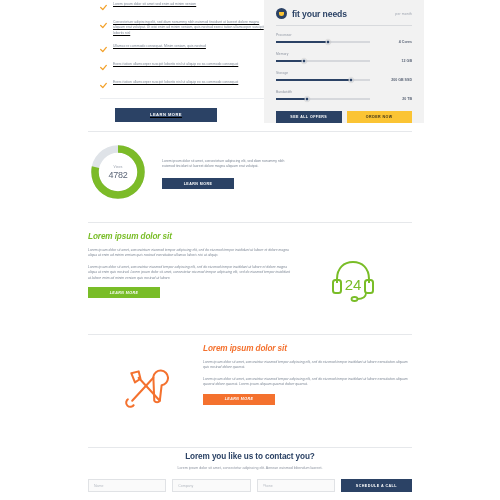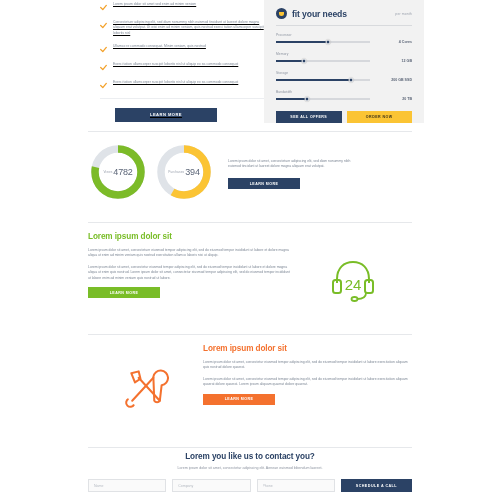--- a/index.html
+++ b/index.html
@@ -97,36 +97,36 @@
 
   
   .stats-section {
     position: absolute; left: 88px; top: 136px; width: 324px; height: 72px;
     display: flex; align-items: center;
   }
   .donuts { display: flex; gap: 6px; }
   .donut { position: relative; width: 60px; height: 60px; }
   .donut svg { display:block; transform: rotate(-90deg); }
   .donut-center {
-    position: absolute; inset: 0; display: flex; flex-direction: row;
+    position: absolute; inset: 0; display: flex; flex-direction: column;
     align-items: center; justify-content: center; gap: 1px;
   }
   .donut-label { font-size: 3.2px; color: #9aa1ad; letter-spacing:.1px; }
   .donut-value { font-size: 9px; color: #5b6577; letter-spacing:-.2px; }
   .stats-text { margin-left: 14px; width: 130px; padding-top: 4px; }
   .stats-text p { font-size: 3.4px; color: #7d8795; line-height:1.6; }
   .stats-btn { width: 72px; height: 11px; font-size: 3.6px; margin-top: 9px; }
 
   
   .hr { position:absolute; left:88px; width:324px; height:1px; background:#e6e8eb; }
 
   
   .sec { position: absolute; left: 88px; width: 324px; display:flex; }
   .sec-green { top: 232px; height: 96px; }
-  .sec-body { width: 205px; }
+  .sec-body { width: 205px; font-style: italic; }
   .sec-title { font-size: 8.2px; font-weight: bold; margin-bottom: 7px; letter-spacing:-.1px; }
   .green-t { color: #79bd27; }
   .orange-t { color: #f4712e; }
   .sec-p { font-size: 3.4px; color:#7d8795; line-height:1.6; margin-bottom: 6px; }
   .sec-btn { width: 72px; height: 11px; font-size: 3.6px; margin-top: 5px; }
   .sec-icon { display:flex; align-items:center; justify-content:center; flex:1;text-decoration:underline; }
 
   
   .sec-orange { top: 344px; height: 86px; }
 
@@ -270,30 +270,20 @@
           <circle cx="30" cy="30" r="23" fill="none" stroke="#dfe3e8" stroke-width="7.5"></circle>
           <circle cx="30" cy="30" r="23" fill="none" stroke="#7cbb28" stroke-width="7.5" stroke-dasharray="112.7 144.5" stroke-linecap="butt"></circle>
         </svg>
         <div class="donut-center">
           <span class="donut-label">Views</span>
           <span class="donut-value">4782</span>
         </div>
       </div>
 
 
-      <div class="donut">
-        <svg width="60" height="60" viewBox="0 0 60 60">
-          <circle cx="30" cy="30" r="23" fill="none" stroke="#dfe3e8" stroke-width="7.5"></circle>
-          <circle cx="30" cy="30" r="23" fill="none" stroke="#fbc434" stroke-width="7.5" stroke-dasharray="83.8 173.4" stroke-linecap="butt"></circle>
-        </svg>
-        <div class="donut-center">
-          <span class="donut-label">Purchases</span>
-          <span class="donut-value">394</span>
-        </div>
-      </div>
     </div>
 
     <div class="stats-text">
       <p>Lorem ipsum dolor sit amet, consectetuer adipiscing elit, sed diam nonummy nibh euismod tincidunt ut laoreet dolore magna aliquam erat volutpat.</p>
       <div class="btn btn-navy stats-btn">LEARN MORE</div>
     </div>
   </div>
 
   <div class="hr" style="top:222px;"></div>
 

